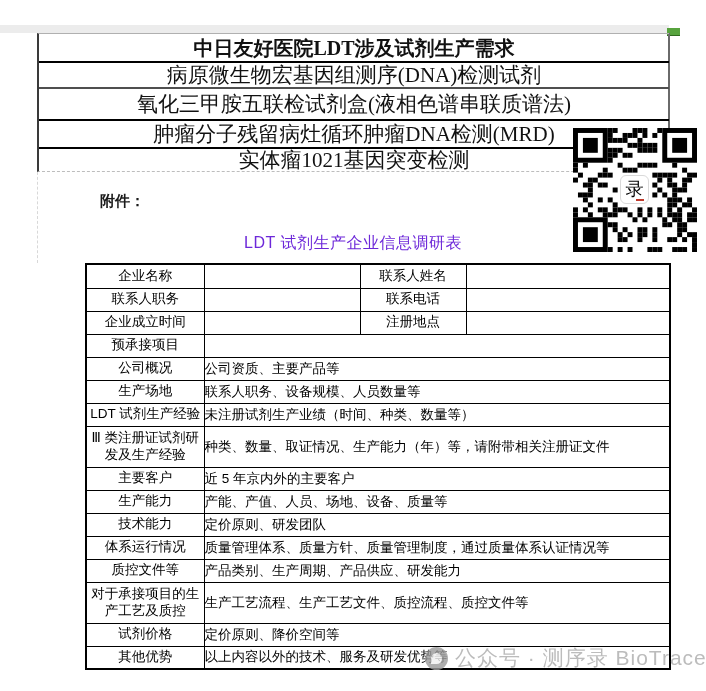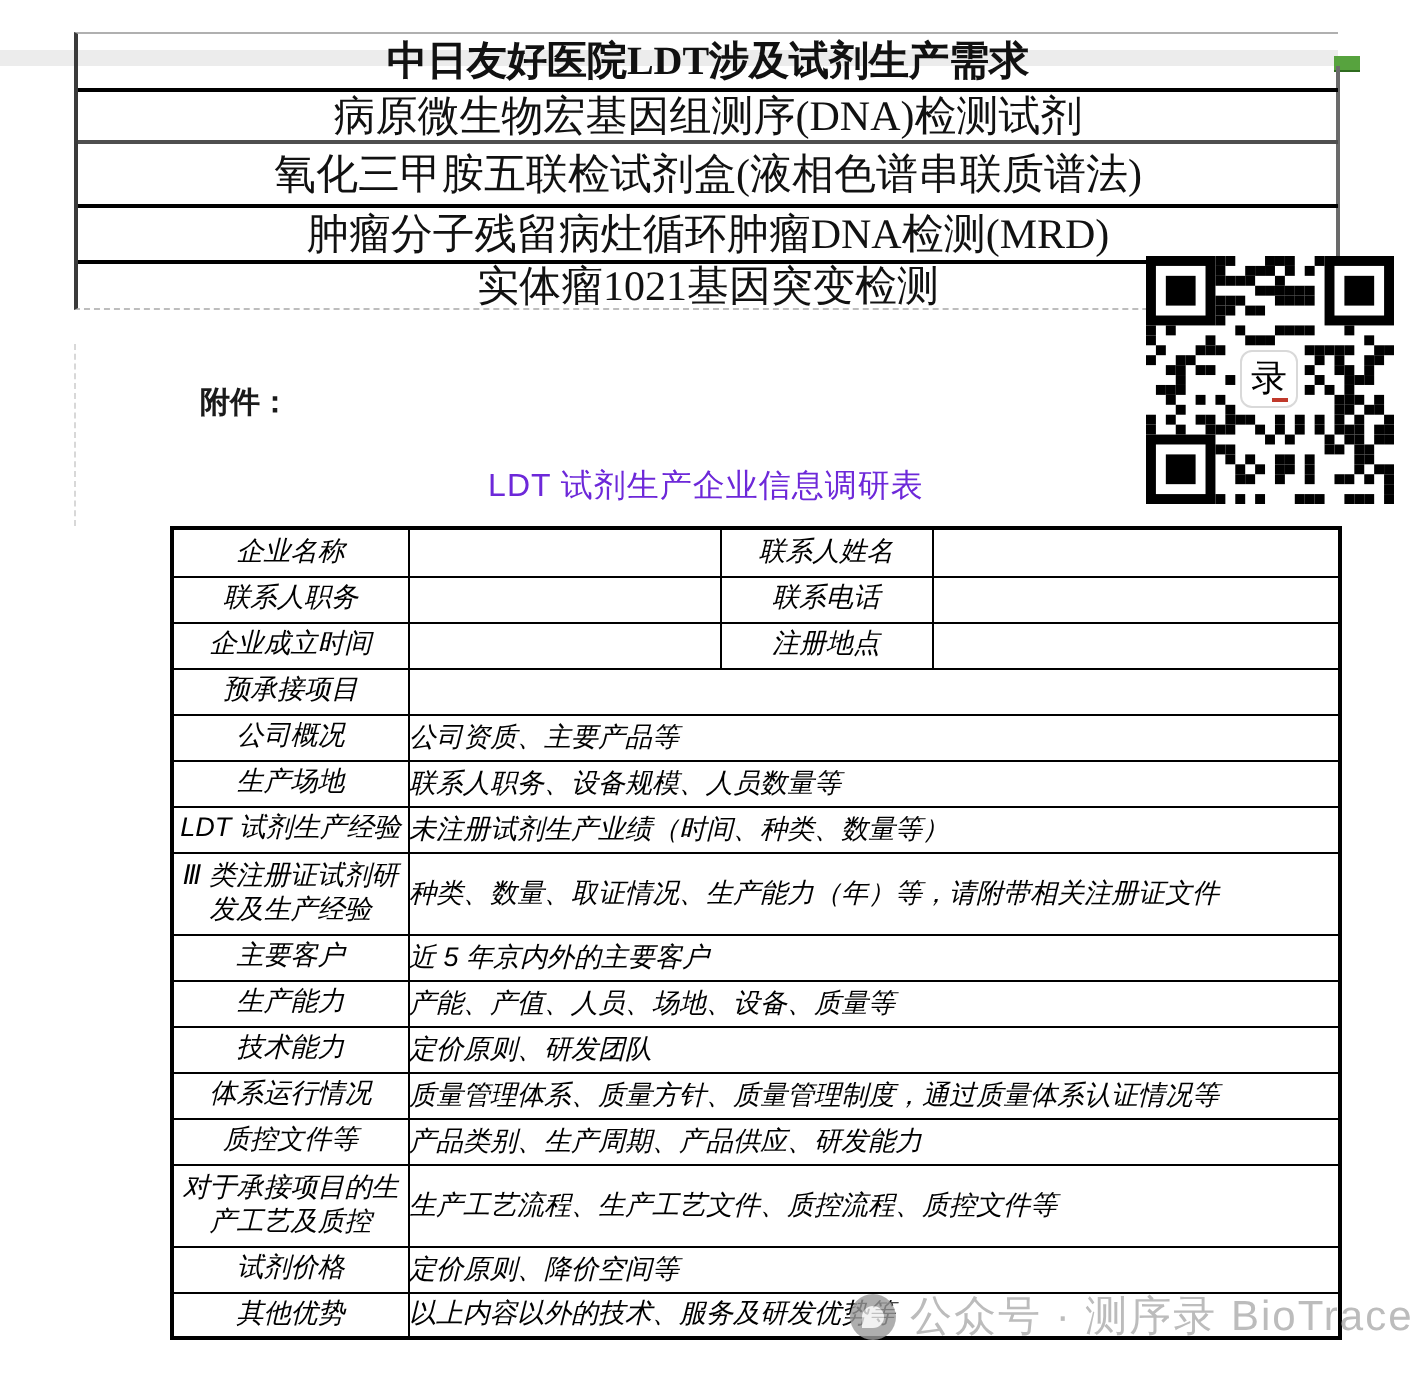--- a/index.html
+++ b/index.html
@@ -8,21 +8,21 @@
     font-family:"Liberation Sans","DejaVu Sans",sans-serif;color:#111;
   }
   
   .top-strip{position:absolute;left:0;top:25px;width:669px;height:8px;background:#ececec;}
   .green-marker{position:absolute;left:667px;top:28px;width:13px;height:7px;background:#57a33e;border-bottom:1px solid #2f6b1f;}
   .right-rule{position:absolute;left:668px;top:33px;width:2px;height:139px;background:#6a6a6a;}
   .left-guide{position:absolute;left:37px;top:172px;width:0;height:91px;border-left:1px dashed #d8d8d8;}
 
   
   .top-box{
-    position:absolute;left:37px;top:16px;width:632px;height:139px;box-sizing:border-box;
+    position:absolute;left:37px;top:33px;width:632px;height:139px;box-sizing:border-box;
     border-top:1px solid #b0b0b0;border-left:2px solid #3a3a3a;border-bottom:1px dashed #bdbdbd;
     font-family:"Liberation Serif","DejaVu Serif",serif;
   }
   .top-box .row{box-sizing:border-box;text-align:center;white-space:nowrap;overflow:hidden;}
   .row-title  {height:29px;line-height:28px;font-size:20px;font-weight:bold;border-bottom:2px solid #000;}
   .row-item-1 {height:26px;line-height:25px;font-size:21px;border-bottom:2px solid #4f4f4f;}
   .row-item-2 {height:32px;line-height:31px;font-size:21px;border-bottom:2px solid #000;}
   .row-item-3 {height:28px;line-height:27px;font-size:21px;border-bottom:2px solid #000;}
   .row-item-4 {height:24px;line-height:23px;font-size:21px;}
 
@@ -38,21 +38,21 @@
     border-radius:6px;box-sizing:border-box;text-align:center;line-height:26px;font-size:18px;
     font-family:"Liberation Serif","DejaVu Serif",serif;color:#000;
   }
   .qr-red{position:absolute;right:4px;bottom:2px;width:8px;height:2px;background:#c0392b;}
 
   
   table.survey{
     position:absolute;left:85px;top:263px;width:584px;border-collapse:collapse;table-layout:fixed;
     border:2px solid #000;font-size:13.5px;color:#000;
   }
-  table.survey td{border:1.5px solid #000;padding:0;overflow:hidden;font-style:italic;}
+  table.survey td{border:1.5px solid #000;padding:0;overflow:hidden;}
   td.lbl{text-align:center;vertical-align:middle;line-height:1.25;}
   td.val{text-align:left;vertical-align:middle;padding-left:7px;}
   tr.std{height:23px;}
   tr.first{height:24px;}
   tr.tall{height:41px;}
 
   
   .watermark{position:absolute;left:425px;top:644px;display:flex;align-items:center;z-index:6;pointer-events:none;}
   .wm-icon{
     width:23px;height:23px;border-radius:50%;background:#9b9b9b;opacity:.8;margin-right:7px;flex:0 0 auto;

